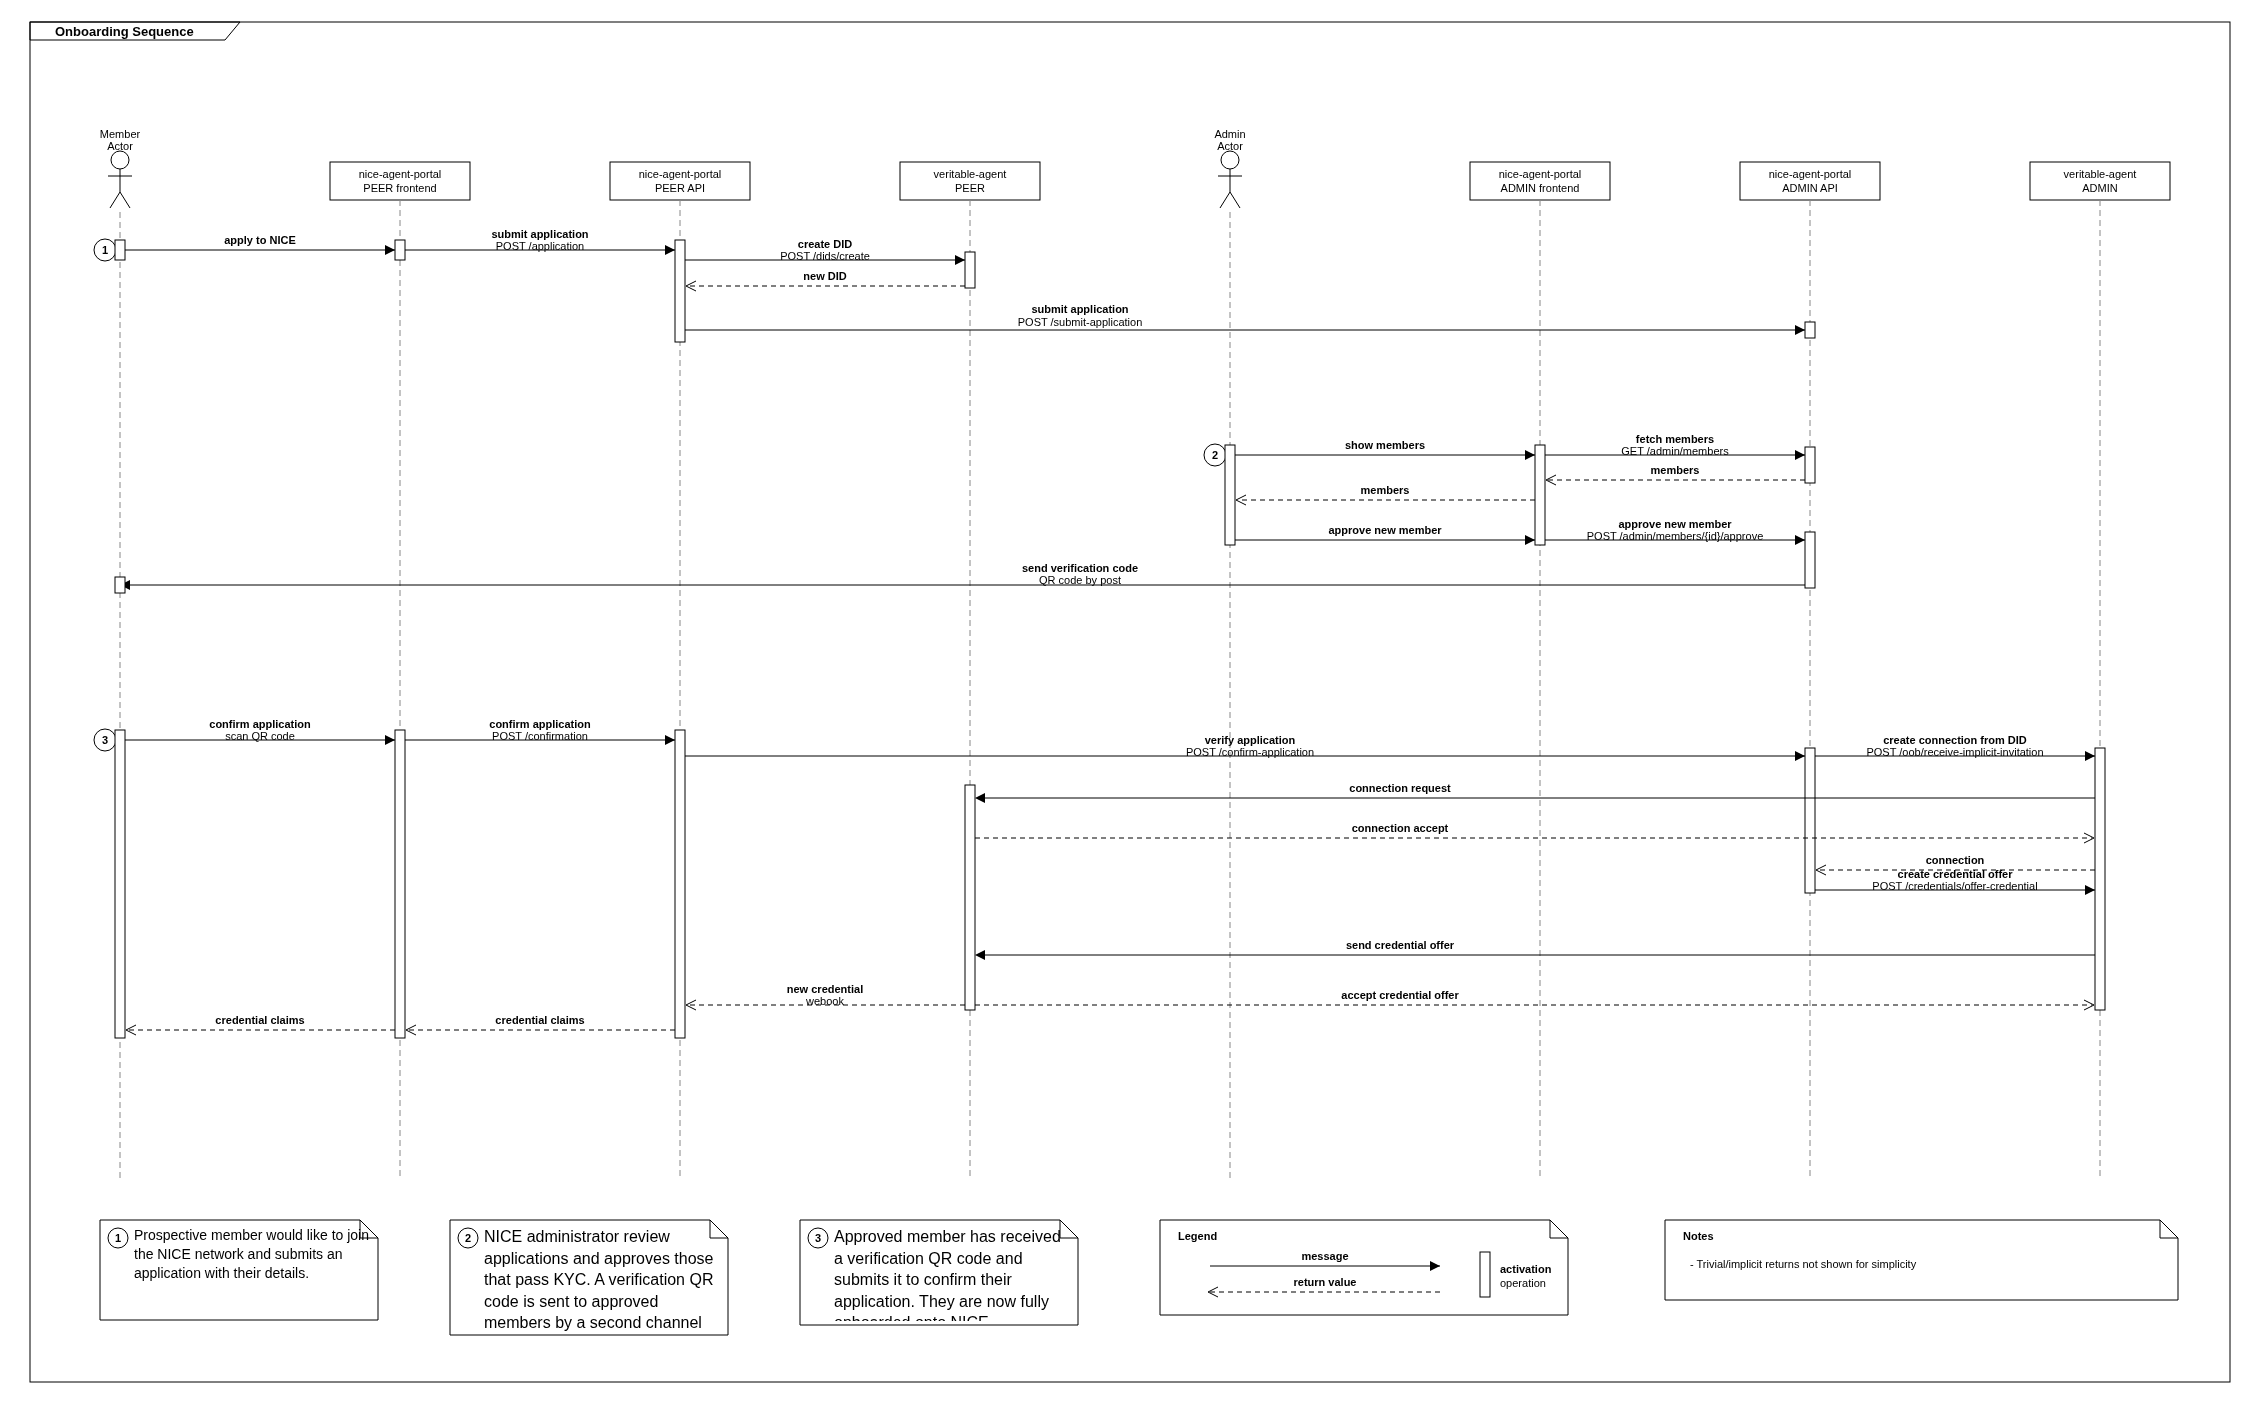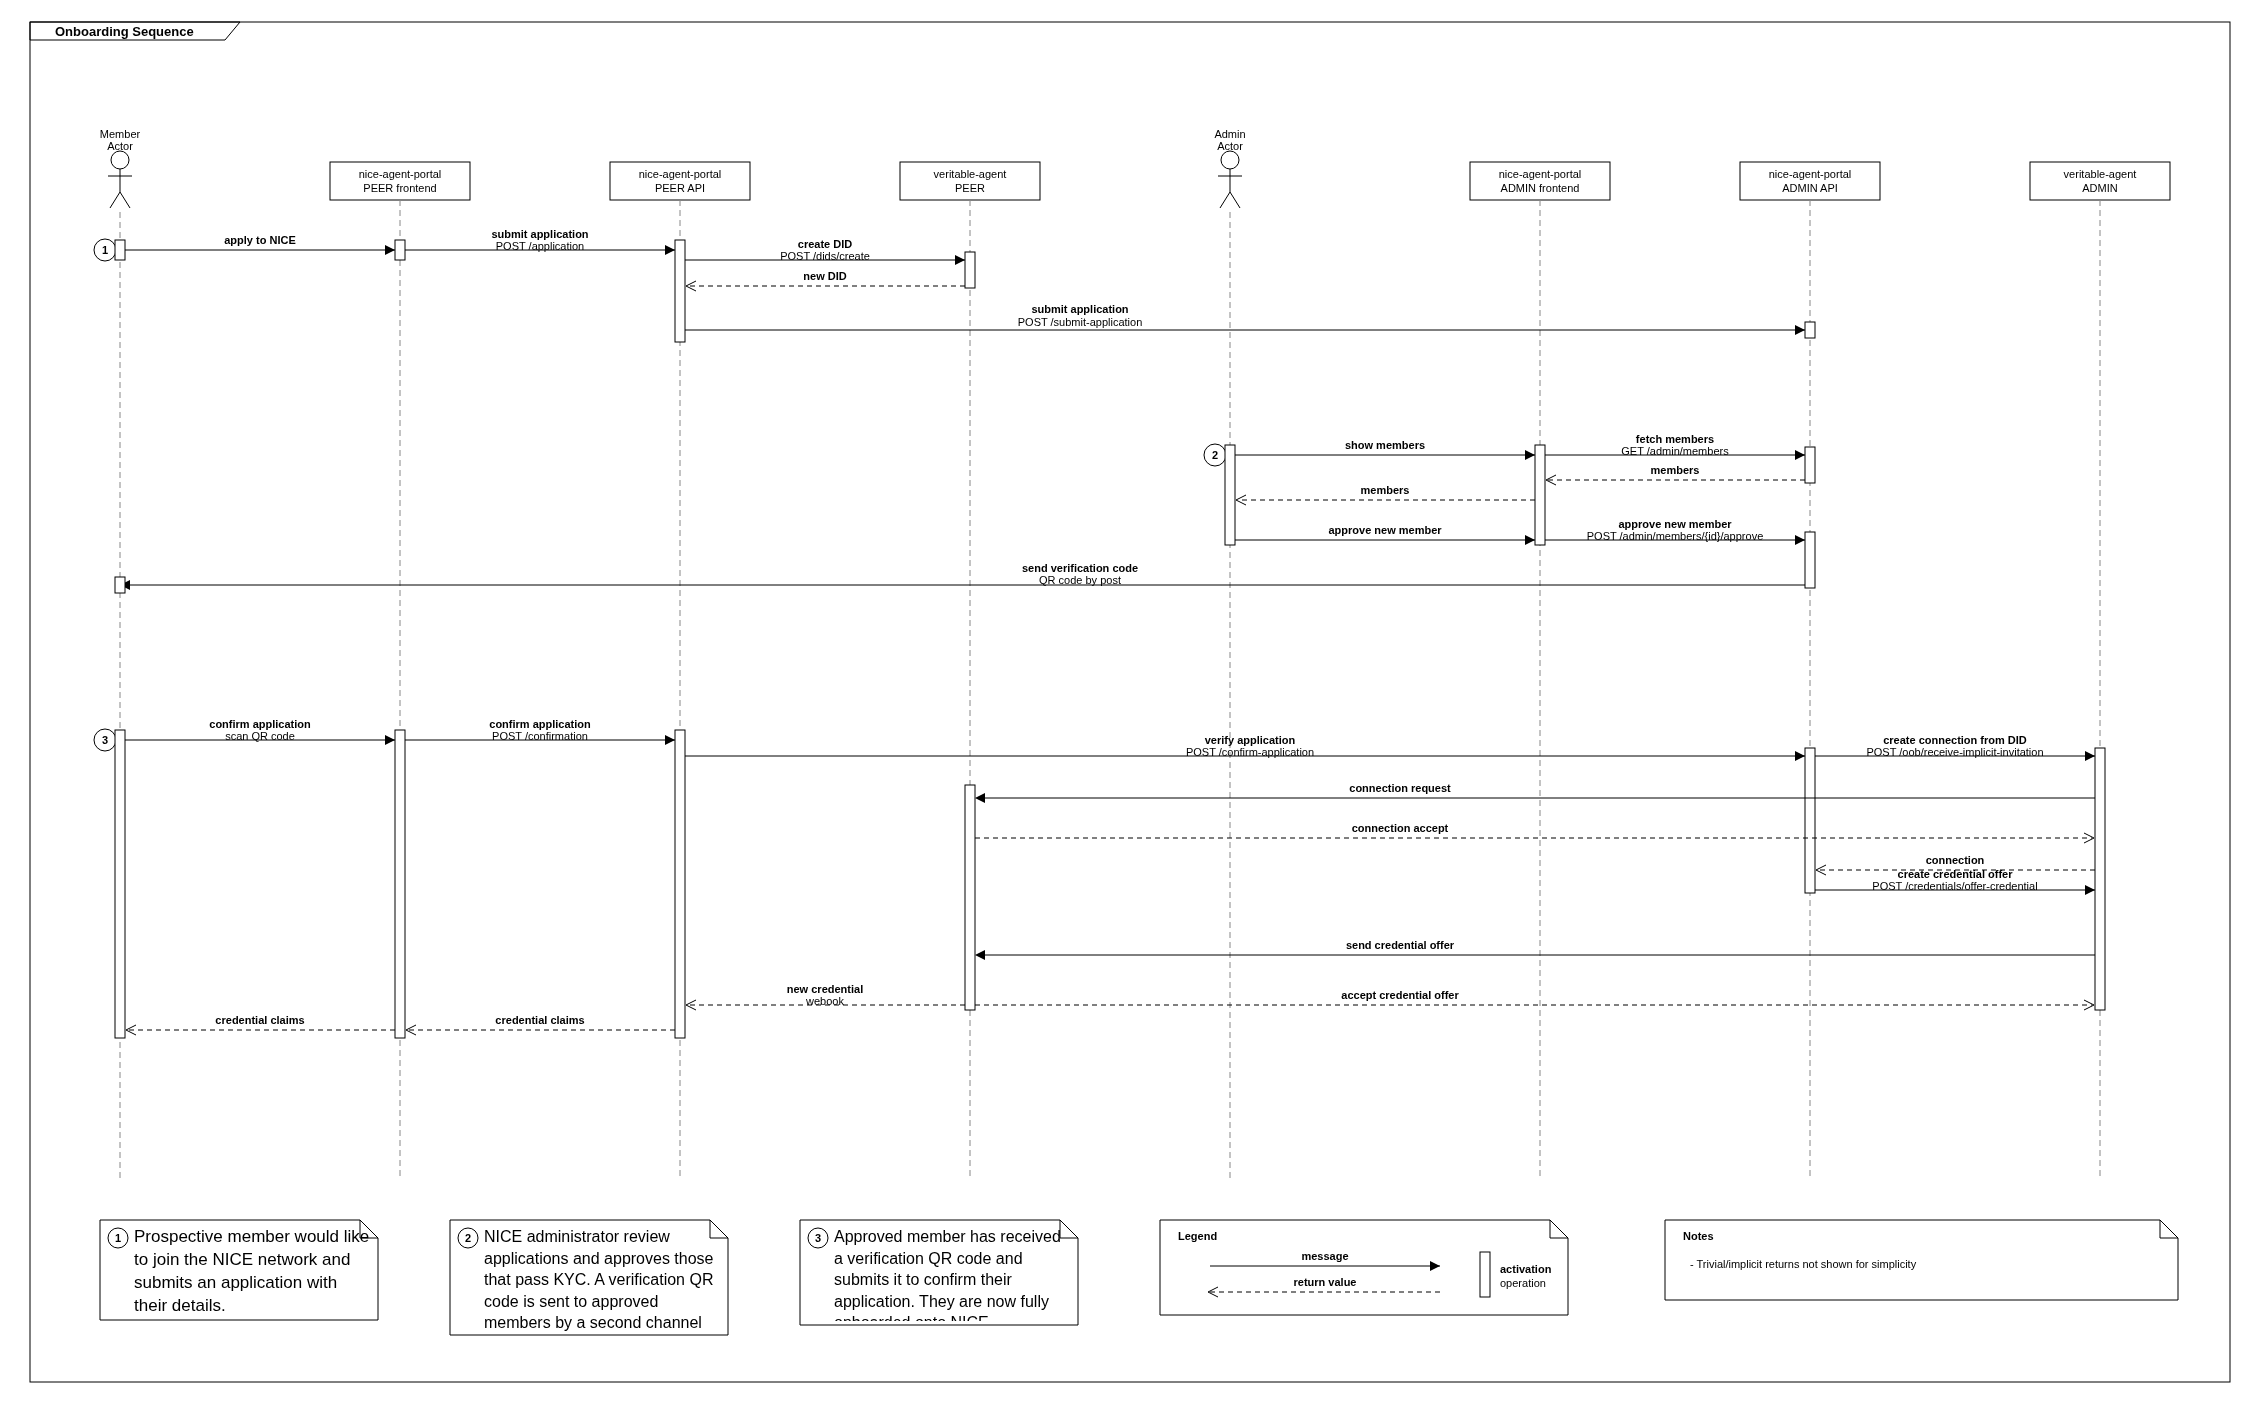--- a/index.html
+++ b/index.html
@@ -234,21 +234,21 @@
     <polyline points="136,1025 126,1030 136,1035" class="openhead"></polyline>
     <text x="260" y="1024" class="small bold" text-anchor="middle">credential claims</text>
   </g>
 
   <g>
     <path d="M100 1220 H360 L378 1238 V1320 H100 Z" class="note"></path>
     <path d="M360 1220 V1238 H378" class="thin"></path>
     <circle cx="118" cy="1238" r="10" class="thin" fill="#fff"></circle>
     <text x="118" y="1242" class="small bold" text-anchor="middle">1</text>
     <foreignObject x="134" y="1226" width="236" height="88">
-      <div xmlns="http://www.w3.org/1999/xhtml" style="font-size:17px;line-height:1.35">Prospective member would like to join the NICE network and submits an application with their details.</div>
+      <div xmlns="http://www.w3.org/1999/xhtml" style="font-size:14px;line-height:1.35">Prospective member would like to join the NICE network and submits an application with their details.</div>
     </foreignObject>
   </g>
 
   <g>
     <path d="M450 1220 H710 L728 1238 V1335 H450 Z" class="note"></path>
     <path d="M710 1220 V1238 H728" class="thin"></path>
     <circle cx="468" cy="1238" r="10" class="thin" fill="#fff"></circle>
     <text x="468" y="1242" class="small bold" text-anchor="middle">2</text>
     <foreignObject x="484" y="1226" width="236" height="105">
       <div xmlns="http://www.w3.org/1999/xhtml" style="font-size:16px;line-height:1.35">NICE administrator review applications and approves those that pass KYC. A verification QR code is sent to approved members by a second channel (ex. postal service).</div>

